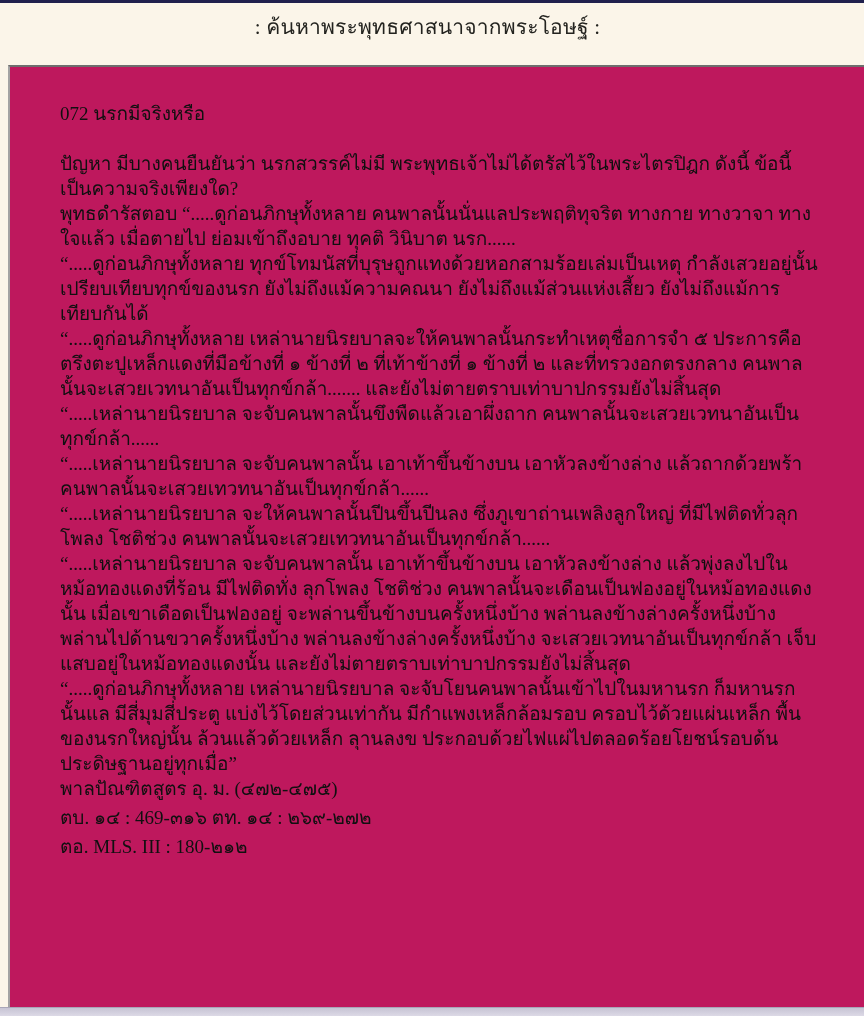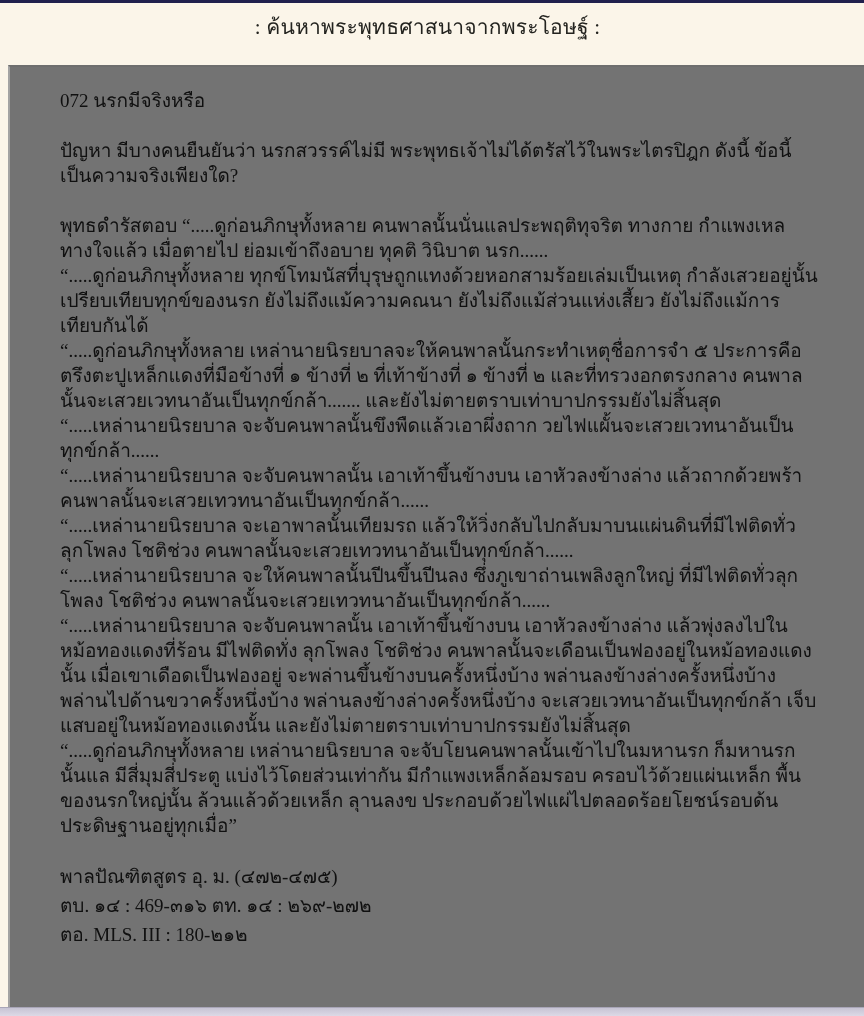--- a/index.html
+++ b/index.html
@@ -22,38 +22,38 @@
   .header .site-title {
     display: inline-block;
     margin-top: 7px;
     font-size: 21px;
     color: #23231f;
     letter-spacing: 0.2px;
   }
   .content-frame {
     position: absolute;
     left: 8px; top: 65px; right: 0; bottom: 9px;
-    background: #737373;
+    background: #be185d;
     border-top: 2px solid #6e6e6e;
     border-left: 2px solid #a3a3a3;
     box-sizing: border-box;
-    padding: 21px 44px 0 50px;
+    padding: 34px 44px 0 50px;
     overflow: hidden;
   }
   .content-frame p {
     margin: 0;
     font-size: 19px;
     line-height: 25px;
     color: #101010;
     text-align: left;
     word-break: normal;
   }
   p.topic-heading   { margin-bottom: 25px; }
-  p.question        { margin-bottom: 25px; }
-  .references       { margin-top: 26px; }
+  p.question        { }
+  .references       { }
   .references p     { line-height: 25px; margin-bottom: 4px; }
   .bottom-scrollbar {
     position: absolute; left: 0; right: 0; bottom: 0;
     height: 9px;
     background: linear-gradient(#c7c4d4, #dcd9e6);
     border-top: 1px solid #a9a6b8;
     box-sizing: border-box;
   }
 </style>
 </head>
@@ -62,26 +62,25 @@
 <div class="top-line"></div>
 
 <div class="header">
   <span class="site-title">: ค้นหาพระพุทธศาสนาจากพระโอษฐ์ :</span>
 </div>
 
 <div class="content-frame">
   <p class="topic-heading">072 นรกมีจริงหรือ</p>
   <p class="question">ปัญหา มีบางคนยืนยันว่า นรกสวรรค์ไม่มี พระพุทธเจ้าไม่ได้ตรัสไว้ในพระไตรปิฎก ดังนี้ ข้อนี้เป็นความจริงเพียงใด?</p>
 
-  <p>พุทธดำรัสตอบ “.....ดูก่อนภิกษุทั้งหลาย คนพาลนั้นนั่นแลประพฤติทุจริต ทางกาย กำแพงเหล ทางใจแล้ว เมื่อตายไป ย่อมเข้าถึงอบาย ทุคติ วินิบาต นรก......</p>
+  <p>พุทธดำรัสตอบ “.....ดูก่อนภิกษุทั้งหลาย คนพาลนั้นนั่นแลประพฤติทุจริต ทางกาย ทางวาจา ทางใจแล้ว เมื่อตายไป ย่อมเข้าถึงอบาย ทุคติ วินิบาต นรก......</p>
   <p>“.....ดูก่อนภิกษุทั้งหลาย ทุกข์โทมนัสที่บุรุษถูกแทงด้วยหอกสามร้อยเล่มเป็นเหตุ กำลังเสวยอยู่นั้นเปรียบเทียบทุกข์ของนรก ยังไม่ถึงแม้ความคณนา ยังไม่ถึงแม้ส่วนแห่งเสี้ยว ยังไม่ถึงแม้การเทียบกันได้</p>
   <p>“.....ดูก่อนภิกษุทั้งหลาย เหล่านายนิรยบาลจะให้คนพาลนั้นกระทำเหตุชื่อการจำ ๕ ประการคือ ตรึงตะปูเหล็กแดงที่มือข้างที่ ๑ ข้างที่ ๒ ที่เท้าข้างที่ ๑ ข้างที่ ๒ และที่ทรวงอกตรงกลาง คนพาลนั้นจะเสวยเวทนาอันเป็นทุกข์กล้า....... และยังไม่ตายตราบเท่าบาปกรรมยังไม่สิ้นสุด</p>
-  <p>“.....เหล่านายนิรยบาล จะจับคนพาลนั้นขึงพืดแล้วเอาผึ่งถาก วยไฟแผั้นจะเสวยเวทนาอันเป็นทุกข์กล้า......</p>
+  <p>“.....เหล่านายนิรยบาล จะจับคนพาลนั้นขึงพืดแล้วเอาผึ่งถาก คนพาลนั้นจะเสวยเวทนาอันเป็นทุกข์กล้า......</p>
   <p>“.....เหล่านายนิรยบาล จะจับคนพาลนั้น เอาเท้าขึ้นข้างบน เอาหัวลงข้างล่าง แล้วถากด้วยพร้า คนพาลนั้นจะเสวยเทวทนาอันเป็นทุกข์กล้า......</p>
-  <p>“.....เหล่านายนิรยบาล จะเอาพาลนั้นเทียมรถ แล้วให้วิ่งกลับไปกลับมาบนแผ่นดินที่มีไฟติดทั่ว ลุกโพลง โชติช่วง คนพาลนั้นจะเสวยเทวทนาอันเป็นทุกข์กล้า......</p>
   <p>“.....เหล่านายนิรยบาล จะให้คนพาลนั้นปีนขึ้นปีนลง ซึ่งภูเขาถ่านเพลิงลูกใหญ่ ที่มีไฟติดทั่วลุกโพลง โชติช่วง คนพาลนั้นจะเสวยเทวทนาอันเป็นทุกข์กล้า......</p>
   <p>“.....เหล่านายนิรยบาล จะจับคนพาลนั้น เอาเท้าขึ้นข้างบน เอาหัวลงข้างล่าง แล้วพุ่งลงไปในหม้อทองแดงที่ร้อน มีไฟติดทั่ง ลุกโพลง โชติช่วง คนพาลนั้นจะเดือนเป็นฟองอยู่ในหม้อทองแดงนั้น เมื่อเขาเดือดเป็นฟองอยู่ จะพล่านขึ้นข้างบนครั้งหนึ่งบ้าง พล่านลงข้างล่างครั้งหนึ่งบ้าง พล่านไปด้านขวาครั้งหนึ่งบ้าง พล่านลงข้างล่างครั้งหนึ่งบ้าง จะเสวยเวทนาอันเป็นทุกข์กล้า เจ็บแสบอยู่ในหม้อทองแดงนั้น และยังไม่ตายตราบเท่าบาปกรรมยังไม่สิ้นสุด</p>
   <p>“.....ดูก่อนภิกษุทั้งหลาย เหล่านายนิรยบาล จะจับโยนคนพาลนั้นเข้าไปในมหานรก ก็มหานรกนั้นแล มีสี่มุมสี่ประตู แบ่งไว้โดยส่วนเท่ากัน มีกำแพงเหล็กล้อมรอบ ครอบไว้ด้วยแผ่นเหล็ก พื้นของนรกใหญ่นั้น ล้วนแล้วด้วยเหล็ก ลุานลงข ประกอบด้วยไฟแผ่ไปตลอดร้อยโยชน์รอบด้น ประดิษฐานอยู่ทุกเมื่อ”</p>
 
   <div class="references">
     <p>พาลปัณฑิตสูตร อุ. ม. (๔๗๒-๔๗๕)</p>
     <p>ตบ. ๑๔ : 469-๓๑๖ ตท. ๑๔ : ๒๖๙-๒๗๒</p>
     <p>ตอ. MLS. III : 180-๒๑๒</p>
   </div>
 </div>

